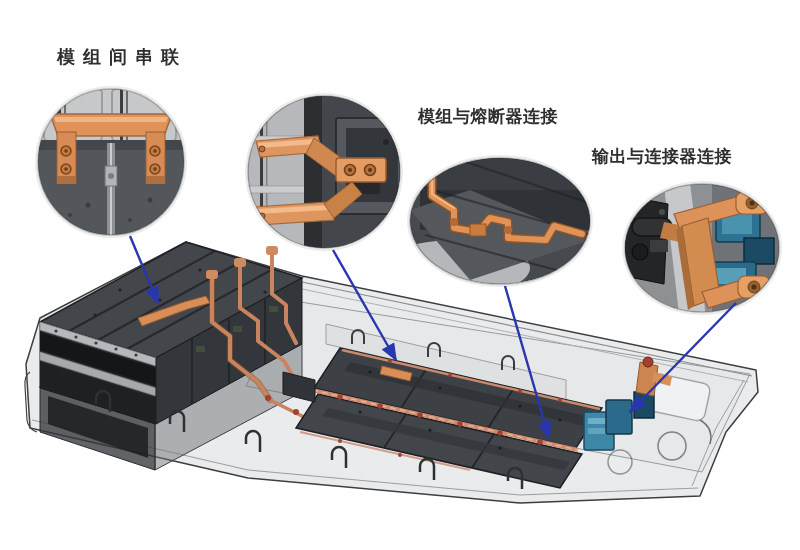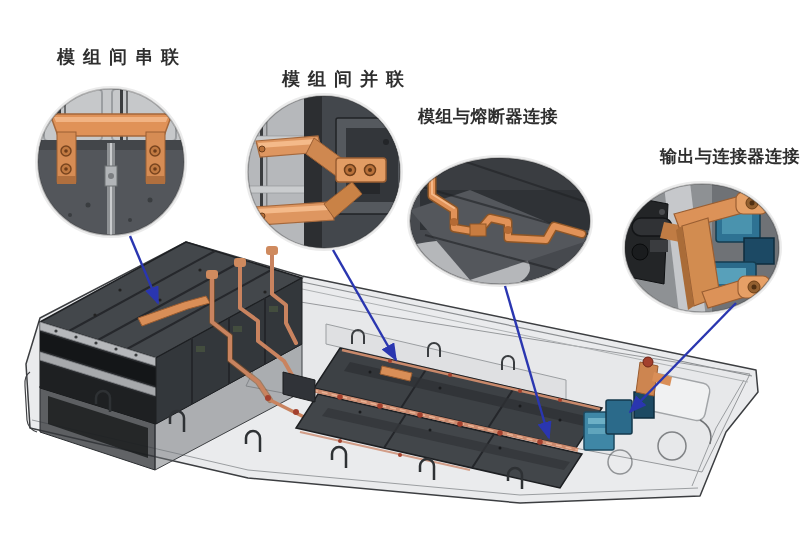--- a/index.html
+++ b/index.html
@@ -301,16 +301,15 @@
 
     <g stroke="#2a36b0" stroke-width="2.4">
       <line x1="130" y1="236" x2="158" y2="303" marker-end="url(#ah)"></line>
       <line x1="333" y1="250" x2="396" y2="360" marker-end="url(#ah)"></line>
       <line x1="505" y1="286" x2="549" y2="438" marker-end="url(#ah)"></line>
       <line x1="736" y1="303" x2="630" y2="412" marker-end="url(#ah)"></line>
     </g>
   </svg>
 
   <div class="callout-label lbl-wide" style="left:57px;top:45px;">模组间串联</div>
-  <div class="callout-label lbl-wide" style="left:282px;top:67px;">模组间并联</div>
   <div class="callout-label lbl-tight" style="left:418px;top:105px;">模组与熔断器连接</div>
-  <div class="callout-label lbl-tight" style="left:660px;top:145px;">输出与连接器连接</div>
+  <div class="callout-label lbl-tight" style="left:592px;top:145px;">输出与连接器连接</div>
 </div>
 
 </body></html>

